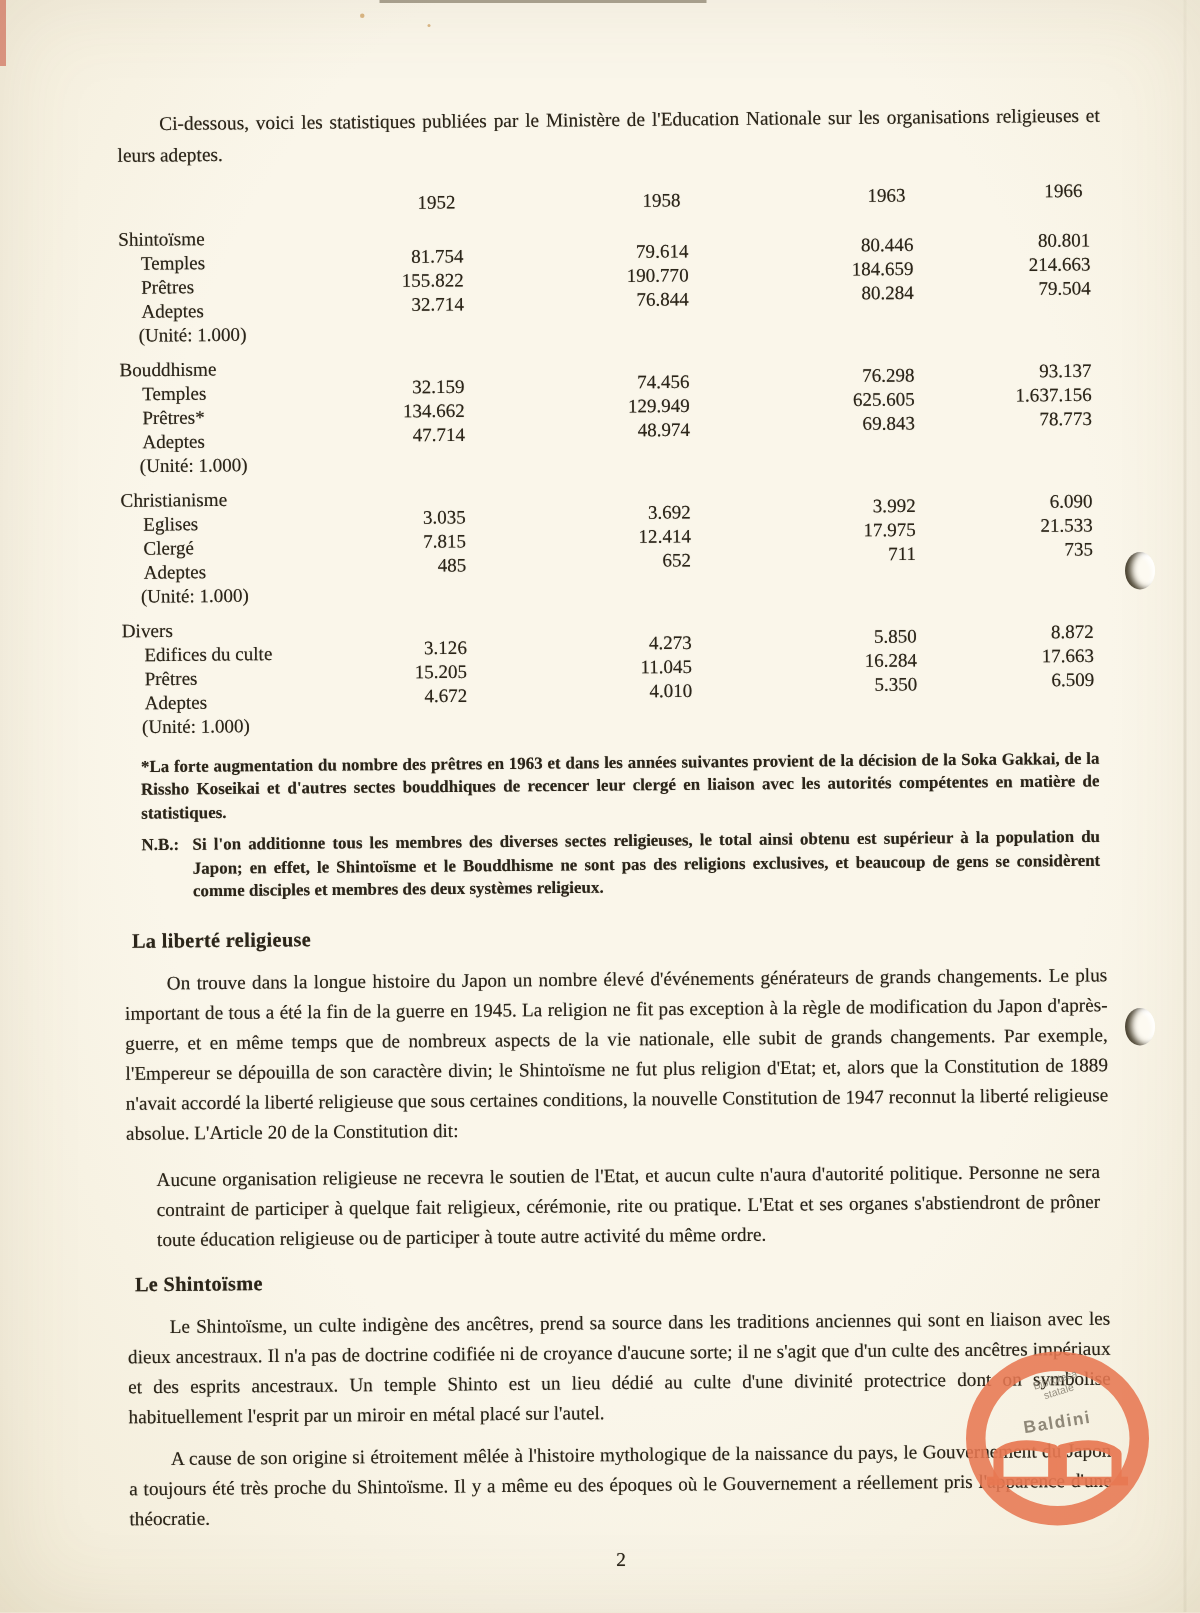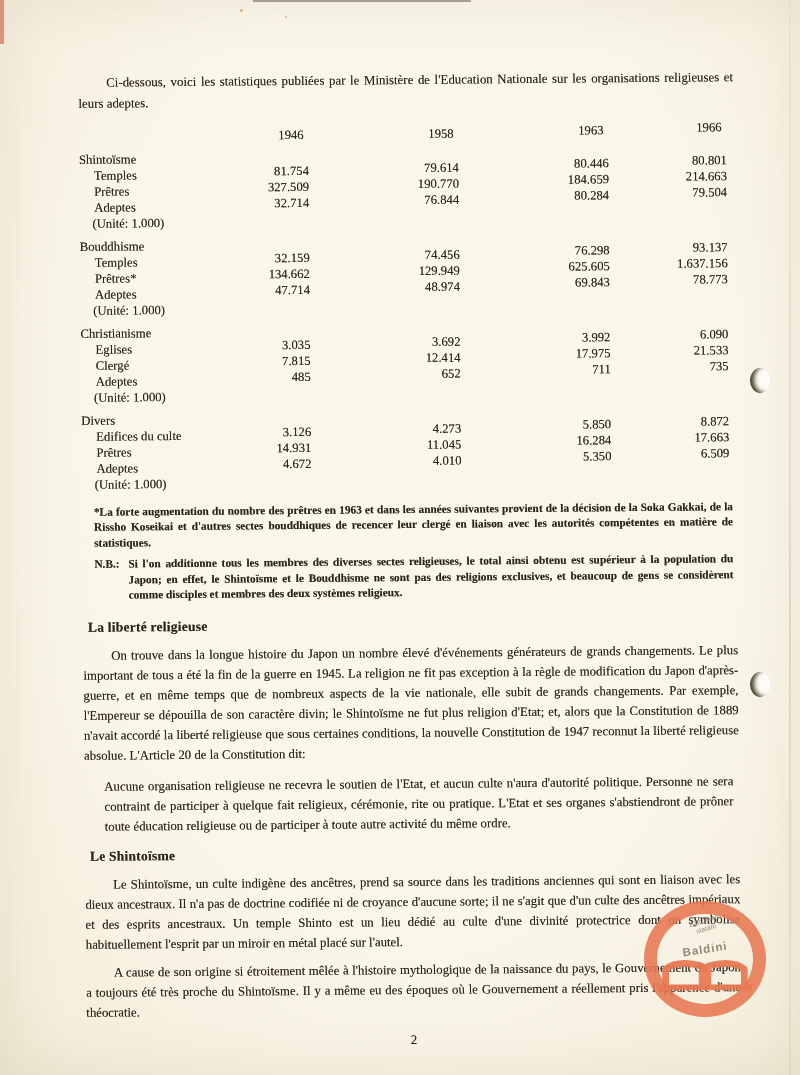--- a/index.html
+++ b/index.html
@@ -85,38 +85,38 @@
   <div class="speck" style="left:285px;top:16px;width:2px;height:2px;"></div>
   <div class="crease"></div>
 
   <div class="content">
 
     <p class="intro">Ci-dessous, voici les statistiques publiées par le Ministère de l'Education Nationale sur les organisations religieuses et leurs adeptes.</p>
 
     <div class="stats">
       <div class="trow years">
         <span></span>
-        <span class="year">1946</span>
+        <span class="year">1952</span>
         <span class="year">1958</span>
         <span class="year">1963</span>
         <span class="year">1966</span>
       </div>
 
       <div class="tgroup">
         <div class="gname">Shintoïsme</div>
         <div class="trow">
           <span class="tlabel">Temples</span>
           <span class="num">81.754</span>
           <span class="num">79.614</span>
           <span class="num">80.446</span>
           <span class="num">80.801</span>
         </div>
         <div class="trow">
           <span class="tlabel">Prêtres</span>
-          <span class="num">327.509</span>
+          <span class="num">155.822</span>
           <span class="num">190.770</span>
           <span class="num">184.659</span>
           <span class="num">214.663</span>
         </div>
         <div class="trow">
           <span class="tlabel">Adeptes</span>
           <span class="num">32.714</span>
           <span class="num">76.844</span>
           <span class="num">80.284</span>
           <span class="num">79.504</span>
@@ -180,21 +180,21 @@
         <div class="gname">Divers</div>
         <div class="trow">
           <span class="tlabel">Edifices du culte</span>
           <span class="num">3.126</span>
           <span class="num">4.273</span>
           <span class="num">5.850</span>
           <span class="num">8.872</span>
         </div>
         <div class="trow">
           <span class="tlabel">Prêtres</span>
-          <span class="num">14.931</span>
+          <span class="num">15.205</span>
           <span class="num">11.045</span>
           <span class="num">16.284</span>
           <span class="num">17.663</span>
         </div>
         <div class="trow">
           <span class="tlabel">Adeptes</span>
           <span class="num">4.672</span>
           <span class="num">4.010</span>
           <span class="num">5.350</span>
           <span class="num">6.509</span>

